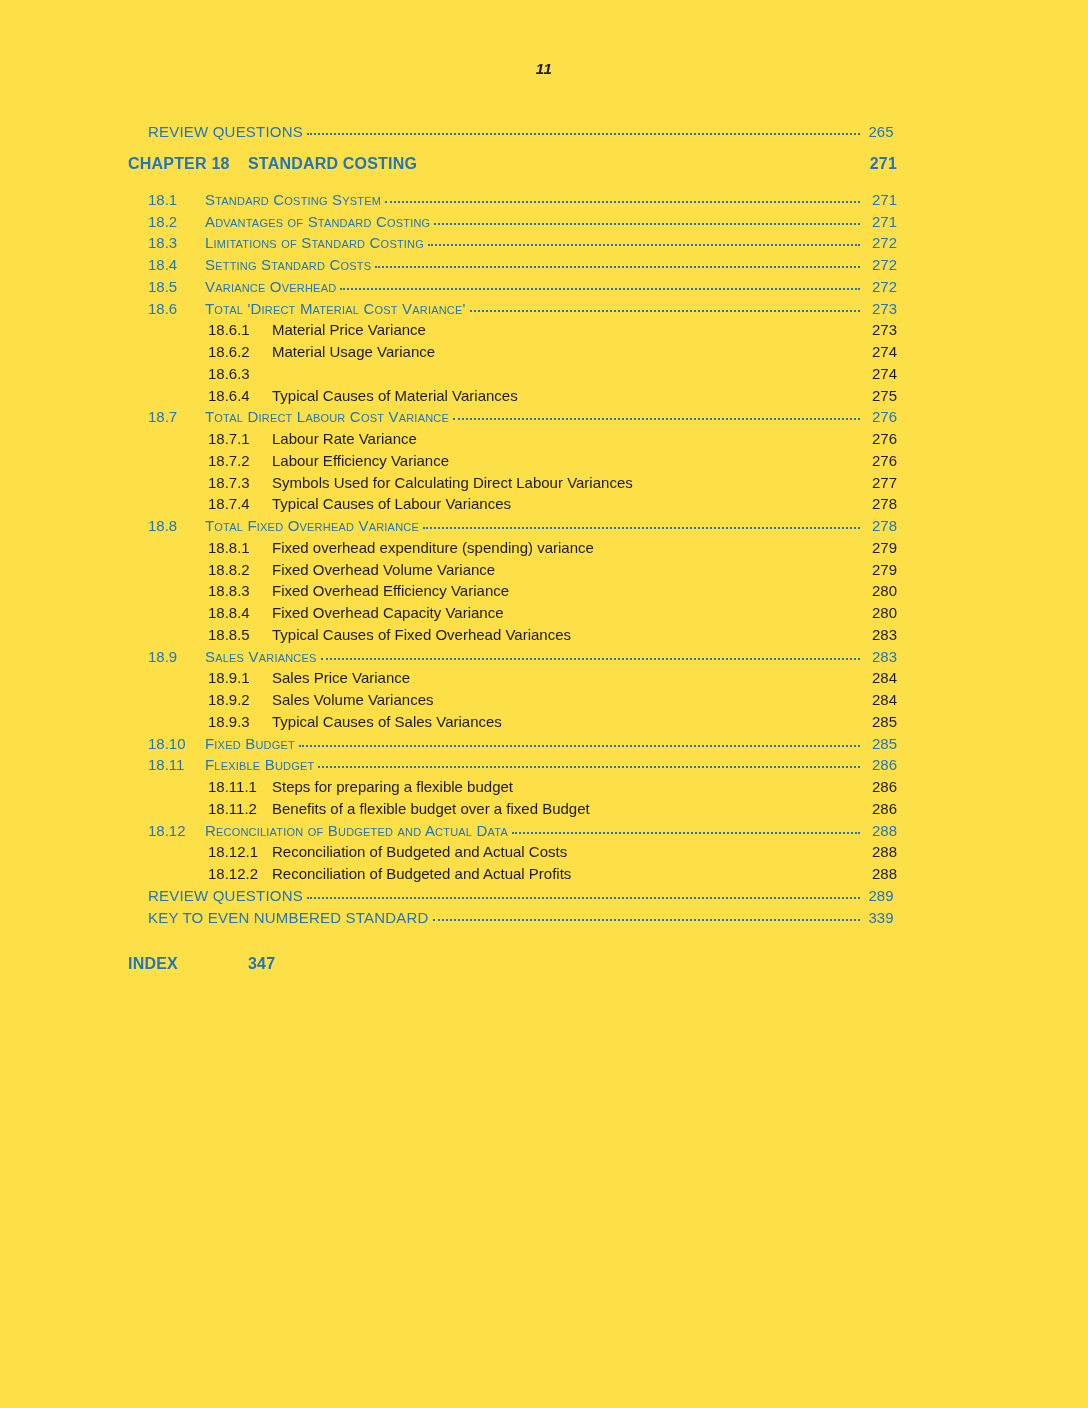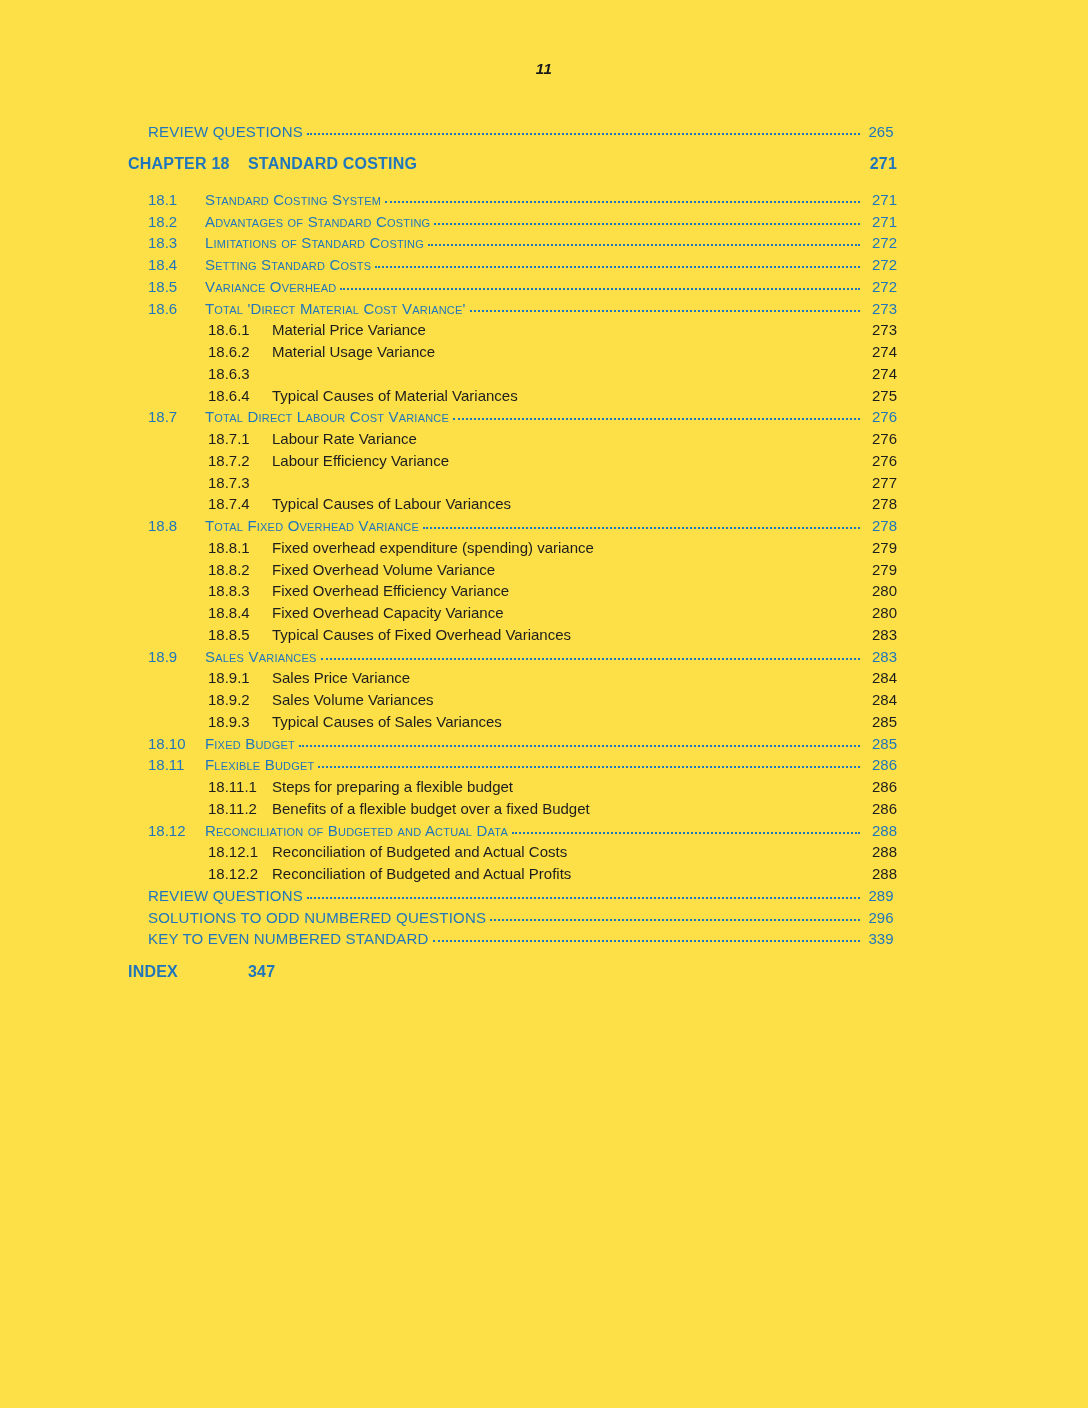--- a/index.html
+++ b/index.html
@@ -46,21 +46,21 @@
     display:flex;align-items:flex-start;margin-top:10px;height:24px;
     font-size:16px;font-weight:bold;color:var(--blue);letter-spacing:0.2px;
   }
   .chapter-row .ch-label{flex:none;width:120px;}
   .chapter-row .ch-spacer{flex:1 1 auto;}
   .chapter-row .ch-pg{flex:none;text-align:right;}
 
   #main-rows{margin-top:12px;}
 
   .index-row{
-    display:flex;align-items:baseline;margin-top:11px;height:24px;
+    display:flex;align-items:baseline;margin-top:25px;height:24px;
     font-size:16px;font-weight:bold;color:var(--blue);letter-spacing:0.2px;
   }
   .index-row .ch-label{flex:none;width:120px;}
 </style>
 </head>
 <body>
 
 <div class="page">
 
   <div class="folio">11</div>
@@ -155,20 +155,21 @@
           <span class="pg">276</span>
         </div>
         <div class="row sub">
           <span class="num">18.7.2</span>
           <span class="title">Labour Efficiency Variance</span>
           <span class="spacer"></span>
           <span class="pg">276</span>
         </div>
         <div class="row sub">
           <span class="num">18.7.3</span>
+          <span class="title">Symbols Used for Calculating Direct Labour Variances</span>
           <span class="spacer"></span>
           <span class="pg">277</span>
         </div>
         <div class="row sub">
           <span class="num">18.7.4</span>
           <span class="title">Typical Causes of Labour Variances</span>
           <span class="spacer"></span>
           <span class="pg">278</span>
         </div>
         <div class="row section">
@@ -270,25 +271,20 @@
         <div class="row sub">
           <span class="num">18.12.2</span>
           <span class="title">Reconciliation of Budgeted and Actual Profits</span>
           <span class="spacer"></span>
           <span class="pg">288</span>
         </div>
         <div class="row plain">
           <span class="title">REVIEW QUESTIONS</span>
           <span class="leader"></span>
           <span class="pg">289</span>
-        </div>
-        <div class="row plain">
-          <span class="title">SOLUTIONS TO ODD NUMBERED QUESTIONS</span>
-          <span class="leader"></span>
-          <span class="pg">296</span>
         </div>
         <div class="row plain">
           <span class="title">KEY TO EVEN NUMBERED STANDARD</span>
           <span class="leader"></span>
           <span class="pg">339</span>
         </div>
       </div>
 
     <div class="index-row">
       <span class="ch-label">INDEX</span>

